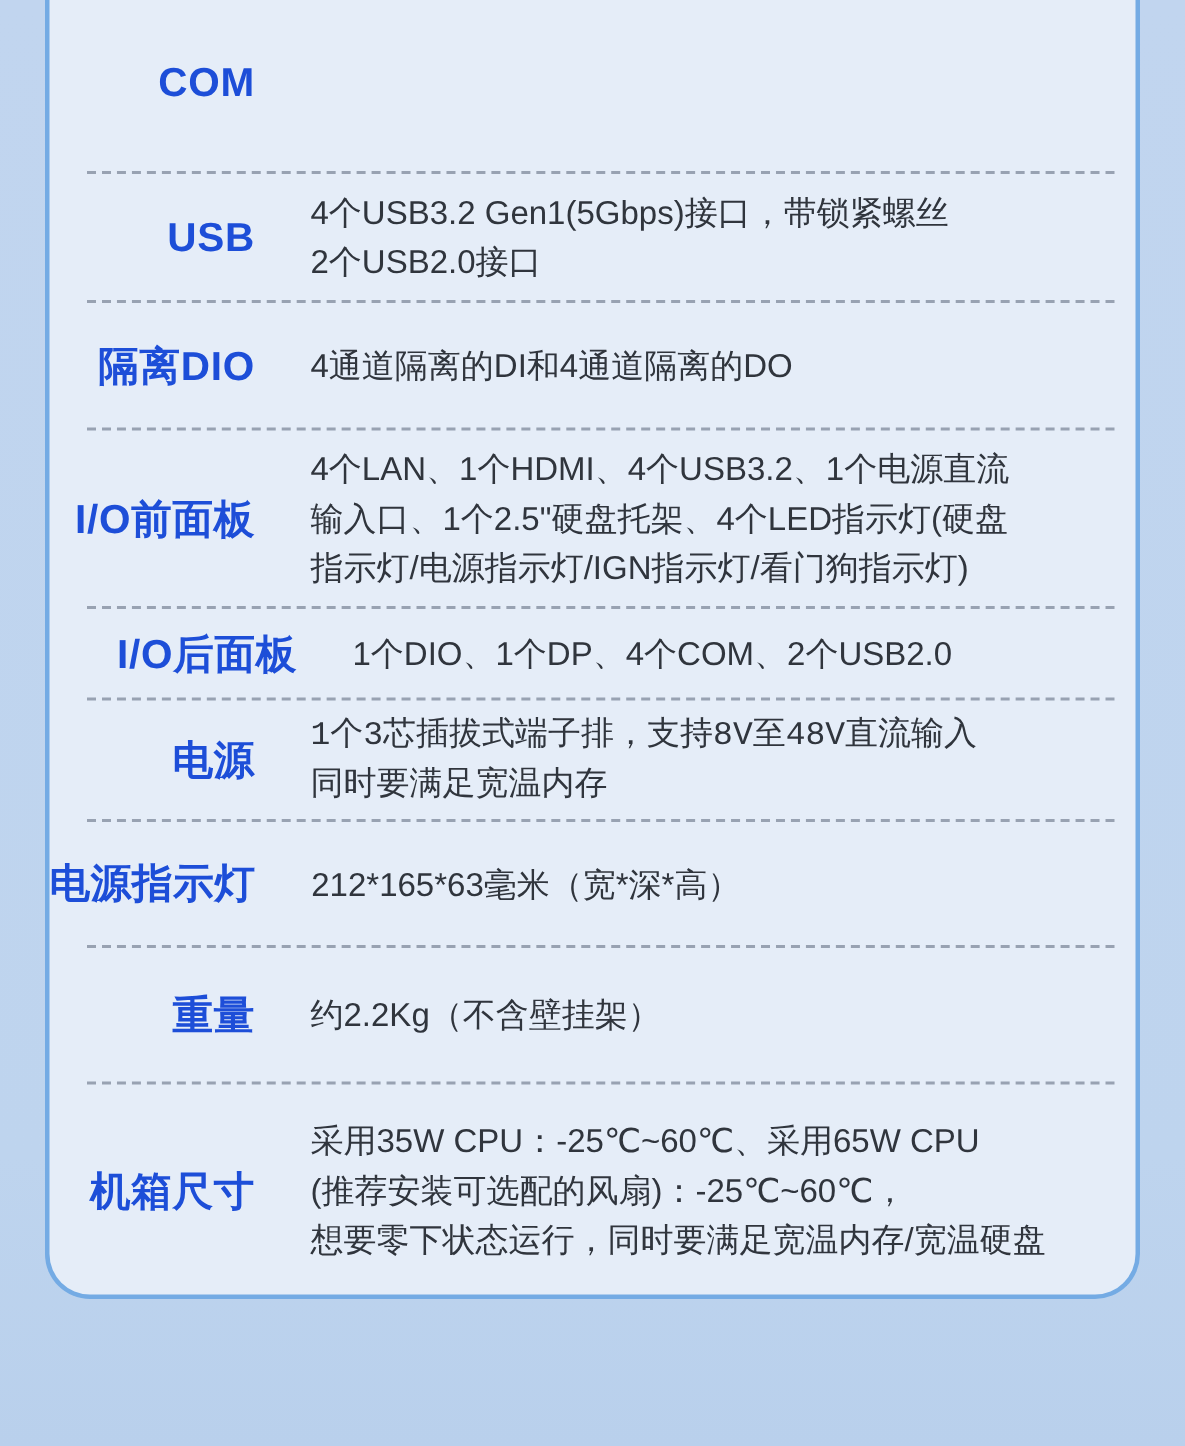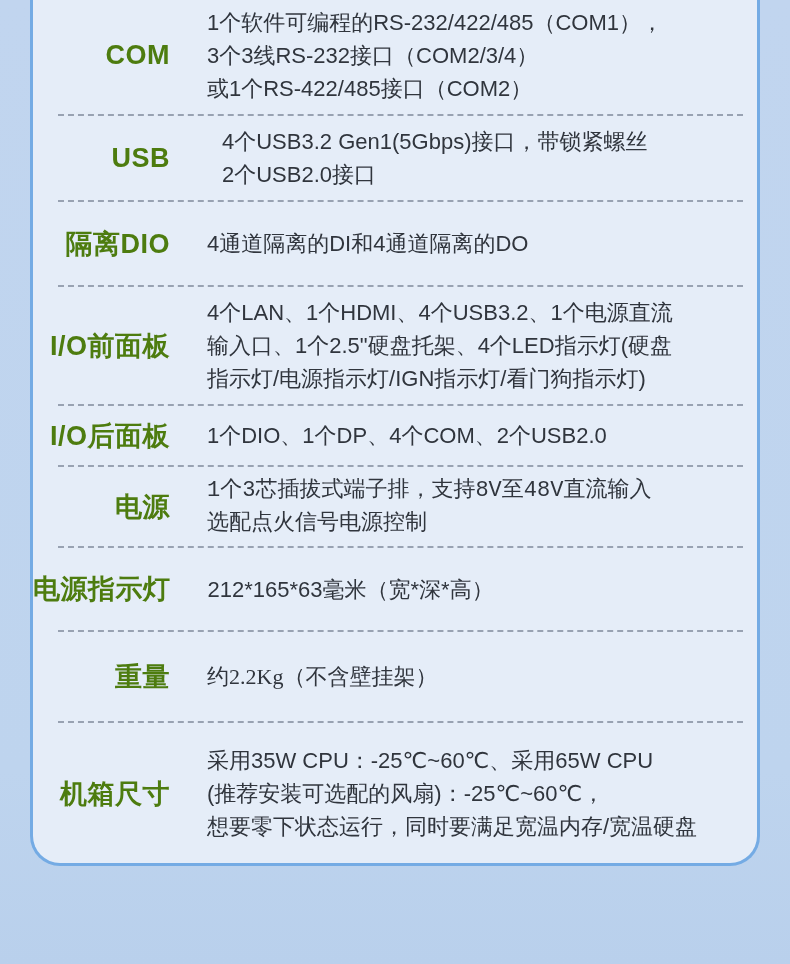--- a/index.html
+++ b/index.html
@@ -29,39 +29,39 @@
     border-top: none;
     border-radius: 0 0 30px 30px;
     overflow: hidden;
   }
   .row {
     display: flex;
     align-items: center;
     width: 100%;
   }
   .r1 { height: 118px; }
-  .r2 { height: 84px; gap: 15px; }
+  .r2 { height: 84px; }
   .r3 { height: 83px; }
   .r4 { height: 117px; }
-  .r5 { height: 59px; }
+  .r5 { height: 59px; padding-left: 28px; }
   .r6 { height: 79px; font-family: Liberation Mono, monospace; }
   .r7 { height: 82px; }
-  .r8 { height: 89px; font-family: Liberation Serif, serif; }
+  .r8 { height: 89px; }
   .r9 { height: 141px; }
   .sep {
     height: 0;
     border-top: 2px dashed #98a2b2;
     margin: 0 14px 0 25px;
   }
   .label {
     flex: 0 0 137px;
     text-align: right;
     font-size: 27px;
     font-weight: 700;
-    color: #4d7c0f;
+    color: #1d4ed8;
     letter-spacing: 0.5px;
     white-space: nowrap;
   }
   .value {
     flex: 1;
     margin-left: 37px;
     padding-right: 14px;
     font-size: 22px;
     line-height: 33px;
     font-weight: 500;
@@ -70,23 +70,20 @@
   }
 </style>
 </head>
 <body>
 
 <div class="page">
   <div class="card">
 
     <div class="row r1">
       <div class="label">COM</div>
-      <div class="value">1个软件可编程的RS-232/422/485（COM1），
-3个3线RS-232接口（COM2/3/4）
-或1个RS-422/485接口（COM2）</div>
     </div>
     <div class="sep"></div>
 
     <div class="row r2">
       <div class="label">USB</div>
       <div class="value">4个USB3.2 Gen1(5Gbps)接口，带锁紧螺丝
 2个USB2.0接口</div>
     </div>
     <div class="sep"></div>
 
@@ -106,21 +103,21 @@
 
     <div class="row r5">
       <div class="label">I/O后面板</div>
       <div class="value">1个DIO、1个DP、4个COM、2个USB2.0</div>
     </div>
     <div class="sep"></div>
 
     <div class="row r6">
       <div class="label">电源</div>
       <div class="value">1个3芯插拔式端子排，支持8V至48V直流输入
-选配点火信号电源控制</div>
+同时要满足宽温内存</div>
     </div>
     <div class="sep"></div>
 
     <div class="row r7">
       <div class="label">电源指示灯</div>
       <div class="value">212*165*63毫米（宽*深*高）</div>
     </div>
     <div class="sep"></div>
 
     <div class="row r8">

